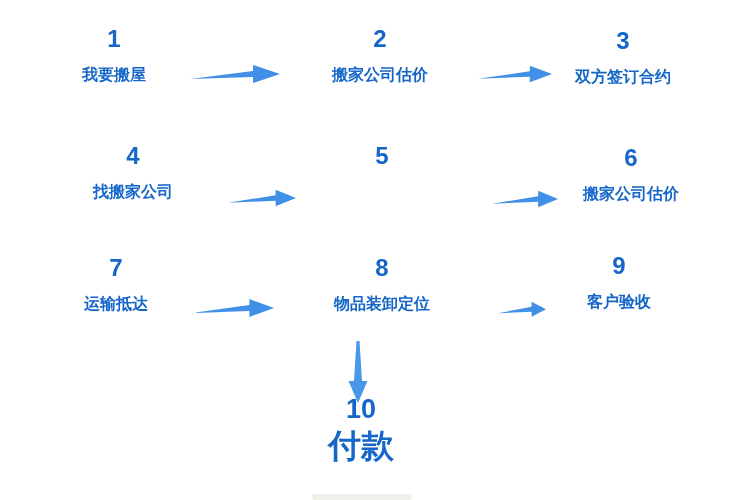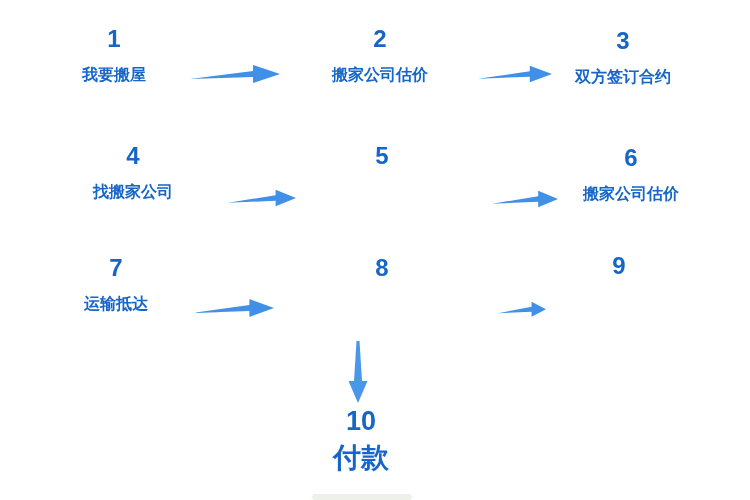--- a/index.html
+++ b/index.html
@@ -34,21 +34,21 @@
     font-size: 16px;
     line-height: 30px;
     white-space: nowrap;
   }
   .step.step-final .num {
     font-size: 27px;
     line-height: 30px;
     margin-bottom: 4px;
   }
   .step.step-final .label {
-    font-size: 28px;
+    font-size: 33px;
     line-height: 36px;
   }
   .arrow { position: absolute; display: block; }
   .arrow polygon { fill: var(--arrow); }
   .down-arrow polygon { fill: var(--down-arrow); }
   .bottom-fragment {
     position: absolute;
     left: 312px;
     top: 494px;
     width: 100px;
@@ -101,32 +101,34 @@
 
   <div class="step" style="left:116px; top:253px;">
     <div class="num">7</div>
     <div class="label">运输抵达</div>
   </div>
   <svg class="arrow" style="left:192px; top:297px;" width="82" height="24" viewBox="0 0 100 24" preserveAspectRatio="none">
     <polygon points="0,16 70,8 70,2 100,11 70,20 70,14"></polygon>
   </svg>
   <div class="step" style="left:382px; top:253px;">
     <div class="num">8</div>
+    <div class="label">物品装卸定位</div>
   </div>
   <svg class="arrow" style="left:498px; top:300px;" width="48" height="20" viewBox="0 0 100 24" preserveAspectRatio="none">
     <polygon points="0,16 70,8 70,2 100,11 70,20 70,14"></polygon>
   </svg>
   <div class="step" style="left:619px; top:251px;">
     <div class="num">9</div>
+    <div class="label">客户验收</div>
   </div>
 
   <svg class="arrow down-arrow" style="left:346px; top:341px;" width="24" height="62" viewBox="0 0 24 62" preserveAspectRatio="none">
     <polygon points="10.5,0 13.5,0 16,40 21.5,40 12,62 2.5,40 8,40"></polygon>
   </svg>
 
-  <div class="step step-final" style="left:361px; top:406px;">
+  <div class="step step-final" style="left:361px; top:394px;">
     <div class="num">10</div>
     <div class="label">付款</div>
   </div>
 
   <div class="bottom-fragment"></div>
 
 </div>
 
 </body></html>

